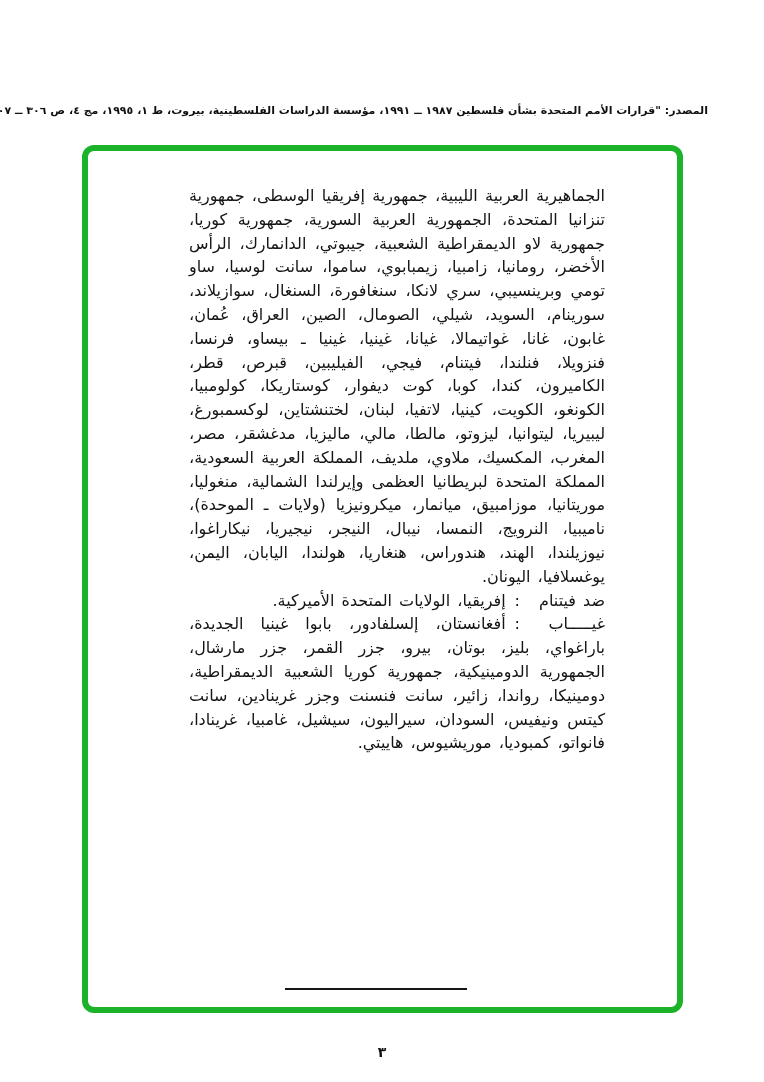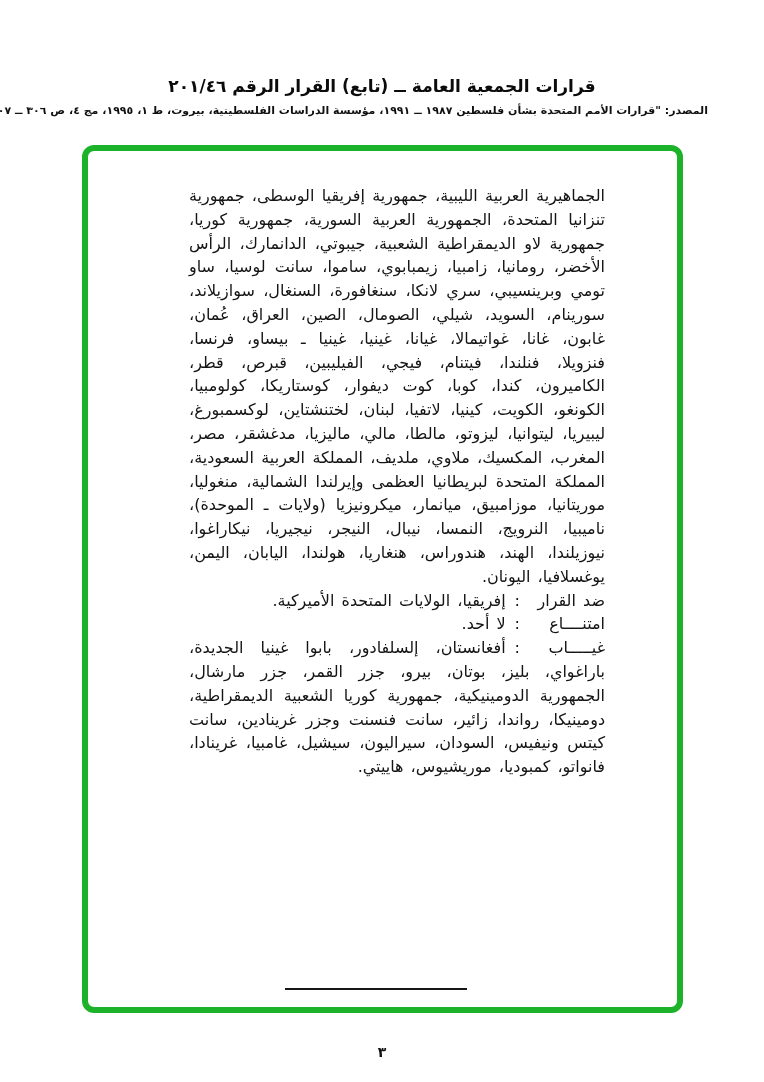--- a/index.html
+++ b/index.html
@@ -50,36 +50,32 @@
   .page-number{
     position:absolute;top:1044px;left:0;right:0;
     text-align:center;font-size:14px;font-weight:bold;color:#101010;
   }
 </style>
 </head>
 <body>
 
 <div class="sheet">
 
-  <div class="doc-title">قرارات الجمعية العامة ــ (تابع) القرار الرقم ٢٠١/٤٦</div>
 
   <div class="source-line">المصدر: "قرارات الأمم المتحدة بشأن فلسطين ١٩٨٧ ــ ١٩٩١، مؤسسة الدراسات الفلسطينية، بيروت، ط ١، ١٩٩٥، مج ٤، ص ٣٠٦ ــ ٣٠٧"</div>
 
   <div class="green-frame">
     <div class="text-col">
 
       <p class="body-par">الجماهيرية العربية الليبية، جمهورية إفريقيا الوسطى، جمهورية تنزانيا المتحدة، الجمهورية العربية السورية، جمهورية كوريا، جمهورية لاو الديمقراطية الشعبية، جيبوتي، الدانمارك، الرأس الأخضر، رومانيا، زامبيا، زيمبابوي، ساموا، سانت لوسيا، ساو تومي وبرينسيبي، سري لانكا، سنغافورة، السنغال، سوازيلاند، سورينام، السويد، شيلي، الصومال، الصين، العراق، عُمان، غابون، غانا، غواتيمالا، غيانا، غينيا، غينيا ـ بيساو، فرنسا، فنزويلا، فنلندا، فيتنام، فيجي، الفيليبين، قبرص، قطر، الكاميرون، كندا، كوبا، كوت ديفوار، كوستاريكا، كولومبيا، الكونغو، الكويت، كينيا، لاتفيا، لبنان، لختنشتاين، لوكسمبورغ، ليبيريا، ليتوانيا، ليزوتو، مالطا، مالي، ماليزيا، مدغشقر، مصر، المغرب، المكسيك، ملاوي، ملديف، المملكة العربية السعودية، المملكة المتحدة لبريطانيا العظمى وإيرلندا الشمالية، منغوليا، موريتانيا، موزامبيق، ميانمار، ميكرونيزيا (ولايات ـ الموحدة)، ناميبيا، النرويج، النمسا، نيبال، النيجر، نيجيريا، نيكاراغوا، نيوزيلندا، الهند، هندوراس، هنغاريا، هولندا، اليابان، اليمن، يوغسلافيا، اليونان.</p>
 
       <p class="vote-par">
-        <span class="vote-label">ضد القرار</span><span class="vote-sep">:</span><span class="vote-value">إفريقيا، الولايات المتحدة الأميركية.</span>
+        <span class="vote-label">ضد فيتنام</span><span class="vote-sep">:</span><span class="vote-value">إفريقيا، الولايات المتحدة الأميركية.</span>
       </p>
 
-      <p class="vote-par">
-        <span class="vote-label">امتنــــاع</span><span class="vote-sep">:</span><span class="vote-value">لا أحد.</span>
-      </p>
 
       <p class="vote-par">
         <span class="vote-label">غيـــــاب</span><span class="vote-sep">:</span><span class="vote-value">أفغانستان، إلسلفادور، بابوا غينيا الجديدة، باراغواي، بليز، بوتان، بيرو، جزر القمر، جزر مارشال، الجمهورية الدومينيكية، جمهورية كوريا الشعبية الديمقراطية، دومينيكا، رواندا، زائير، سانت فنسنت وجزر غرينادين، سانت كيتس ونيفيس، السودان، سيراليون، سيشيل، غامبيا، غرينادا، فانواتو، كمبوديا، موريشيوس، هاييتي.</span>
       </p>
 
     </div>
 
     <div class="closing-rule"></div>
   </div>
 

